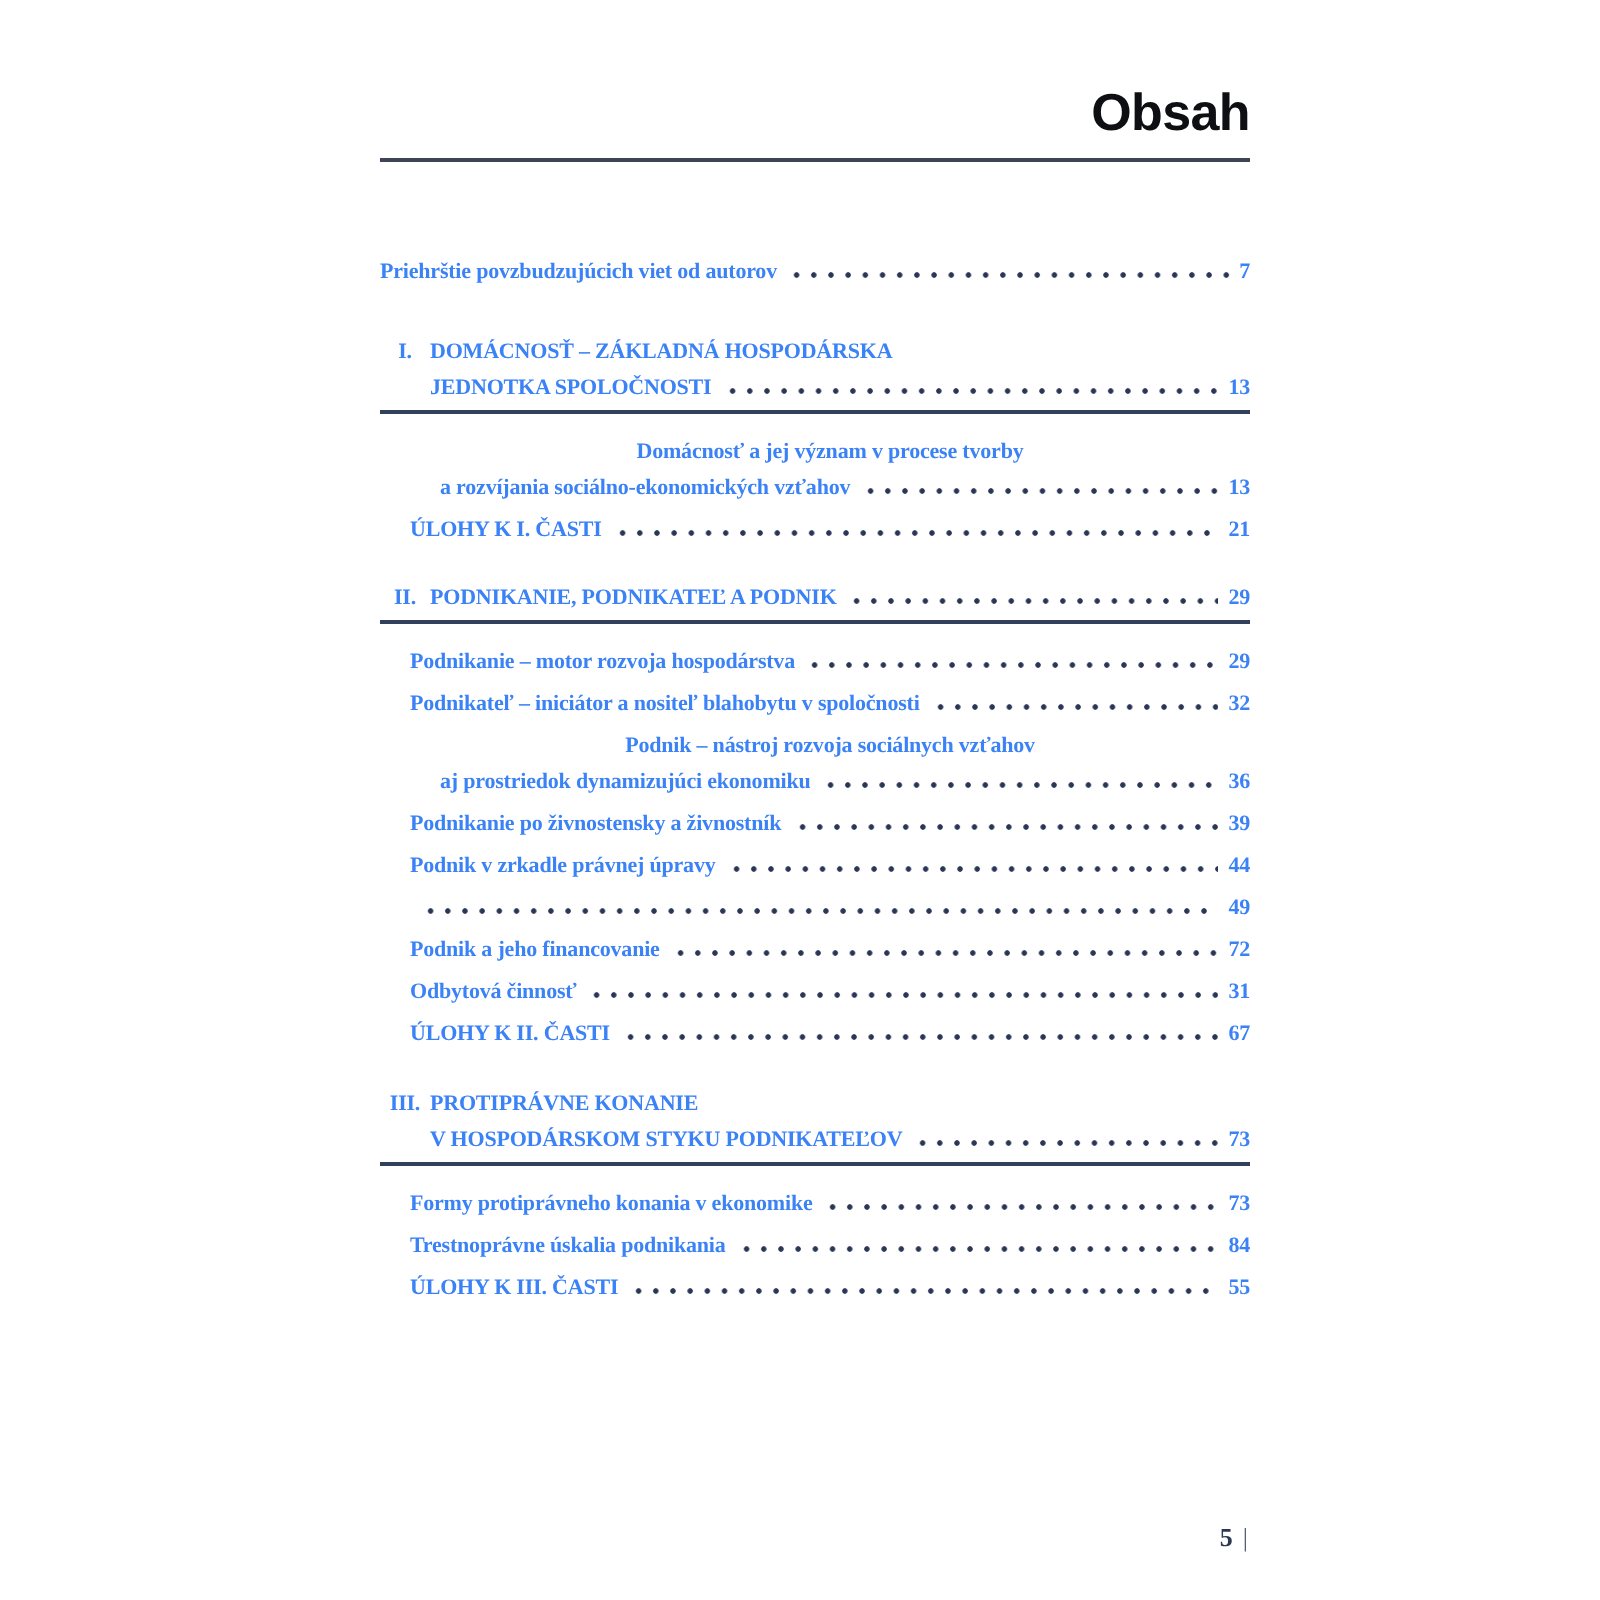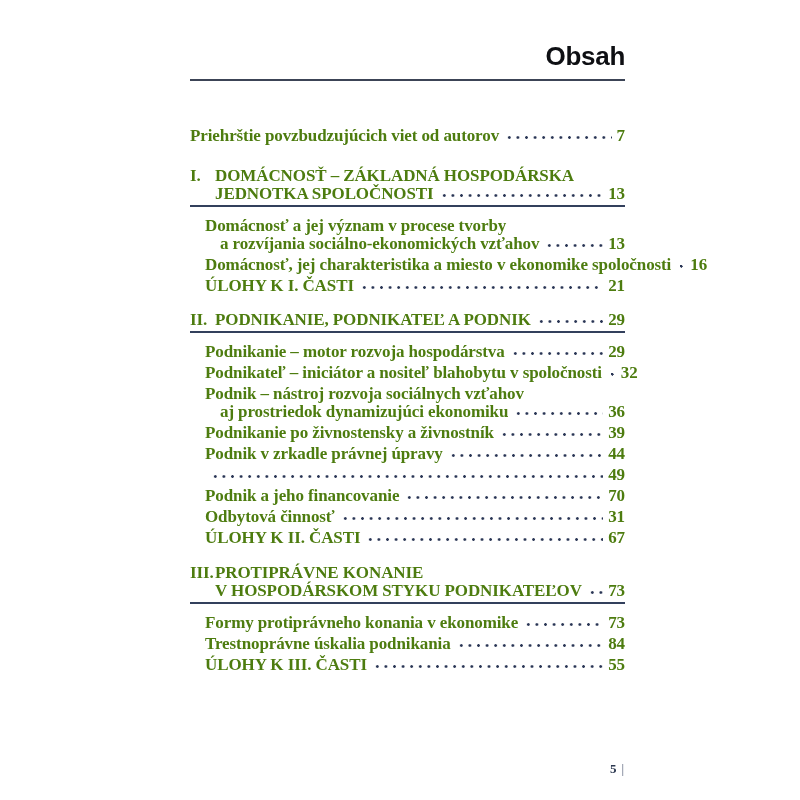--- a/index.html
+++ b/index.html
@@ -11,21 +11,21 @@
   .page { position:absolute; inset:0; background:#ffffff; overflow:hidden; }
   .column { position:absolute; left:190px; top:0; width:435px; }
 
   .doc-title {
     font-family:"Liberation Sans","DejaVu Sans",sans-serif;
     font-weight:700; font-size:26px; line-height:28px;
     color:#0e0f13; text-align:right; margin-top:42px; letter-spacing:-0.3px;
   }
   .top-rule { border:0; border-top:2px solid #3c4456; margin:9px 0 0 0; }
 
-  .toc { color:#4d7c0f; font-weight:700; font-size:17px; letter-spacing:-0.1px; }
+  .toc { color:#3b82f6; font-weight:700; font-size:11px; letter-spacing:-0.1px;text-align:center; }
   .row { display:flex; }
   .row > span { line-height:18px; }
   .lbl { white-space:nowrap; flex:0 0 auto; }
   .num { flex:0 0 25px; white-space:nowrap; }
   .dots {
     flex:1 1 auto; min-width:8px; margin:0 5px 0 6px;
     background-image:radial-gradient(circle,#2a3655 1.15px,rgba(0,0,0,0) 1.5px);
     background-size:8.6px 8.6px; background-repeat:repeat-x;
     background-position:left bottom 3px;
   }
@@ -81,25 +81,20 @@
       <div class="sec-entries">
         <div class="entry">
           <div class="line1">Domácnosť a jej význam v procese tvorby</div>
           <div class="row wrap2">
             <span class="lbl">a rozvíjania sociálno-ekonomických vzťahov</span>
             <span class="dots"></span>
             <span class="pg">13</span>
           </div>
         </div>
         <div class="entry row">
-          <span class="lbl">Domácnosť, jej charakteristika a miesto v ekonomike spoločnosti</span>
-          <span class="dots"></span>
-          <span class="pg">16</span>
-        </div>
-        <div class="entry row">
           <span class="lbl">ÚLOHY K I. ČASTI</span>
           <span class="dots"></span>
           <span class="pg">21</span>
         </div>
       </div>
 
       <div class="section-head sec2">
         <div class="row">
           <span class="num">II.</span>
           <span class="lbl">PODNIKANIE, PODNIKATEĽ A PODNIK</span>
@@ -136,21 +131,21 @@
           <span class="dots"></span>
           <span class="pg">44</span>
         </div>
         <div class="entry row">
           <span class="dots"></span>
           <span class="pg">49</span>
         </div>
         <div class="entry row">
           <span class="lbl">Podnik a jeho financovanie</span>
           <span class="dots"></span>
-          <span class="pg">70</span>
+          <span class="pg">72</span>
         </div>
         <div class="entry row">
           <span class="lbl">Odbytová činnosť</span>
           <span class="dots"></span>
           <span class="pg">31</span>
         </div>
         <div class="entry row">
           <span class="lbl">ÚLOHY K II. ČASTI</span>
           <span class="dots"></span>
           <span class="pg">67</span>

